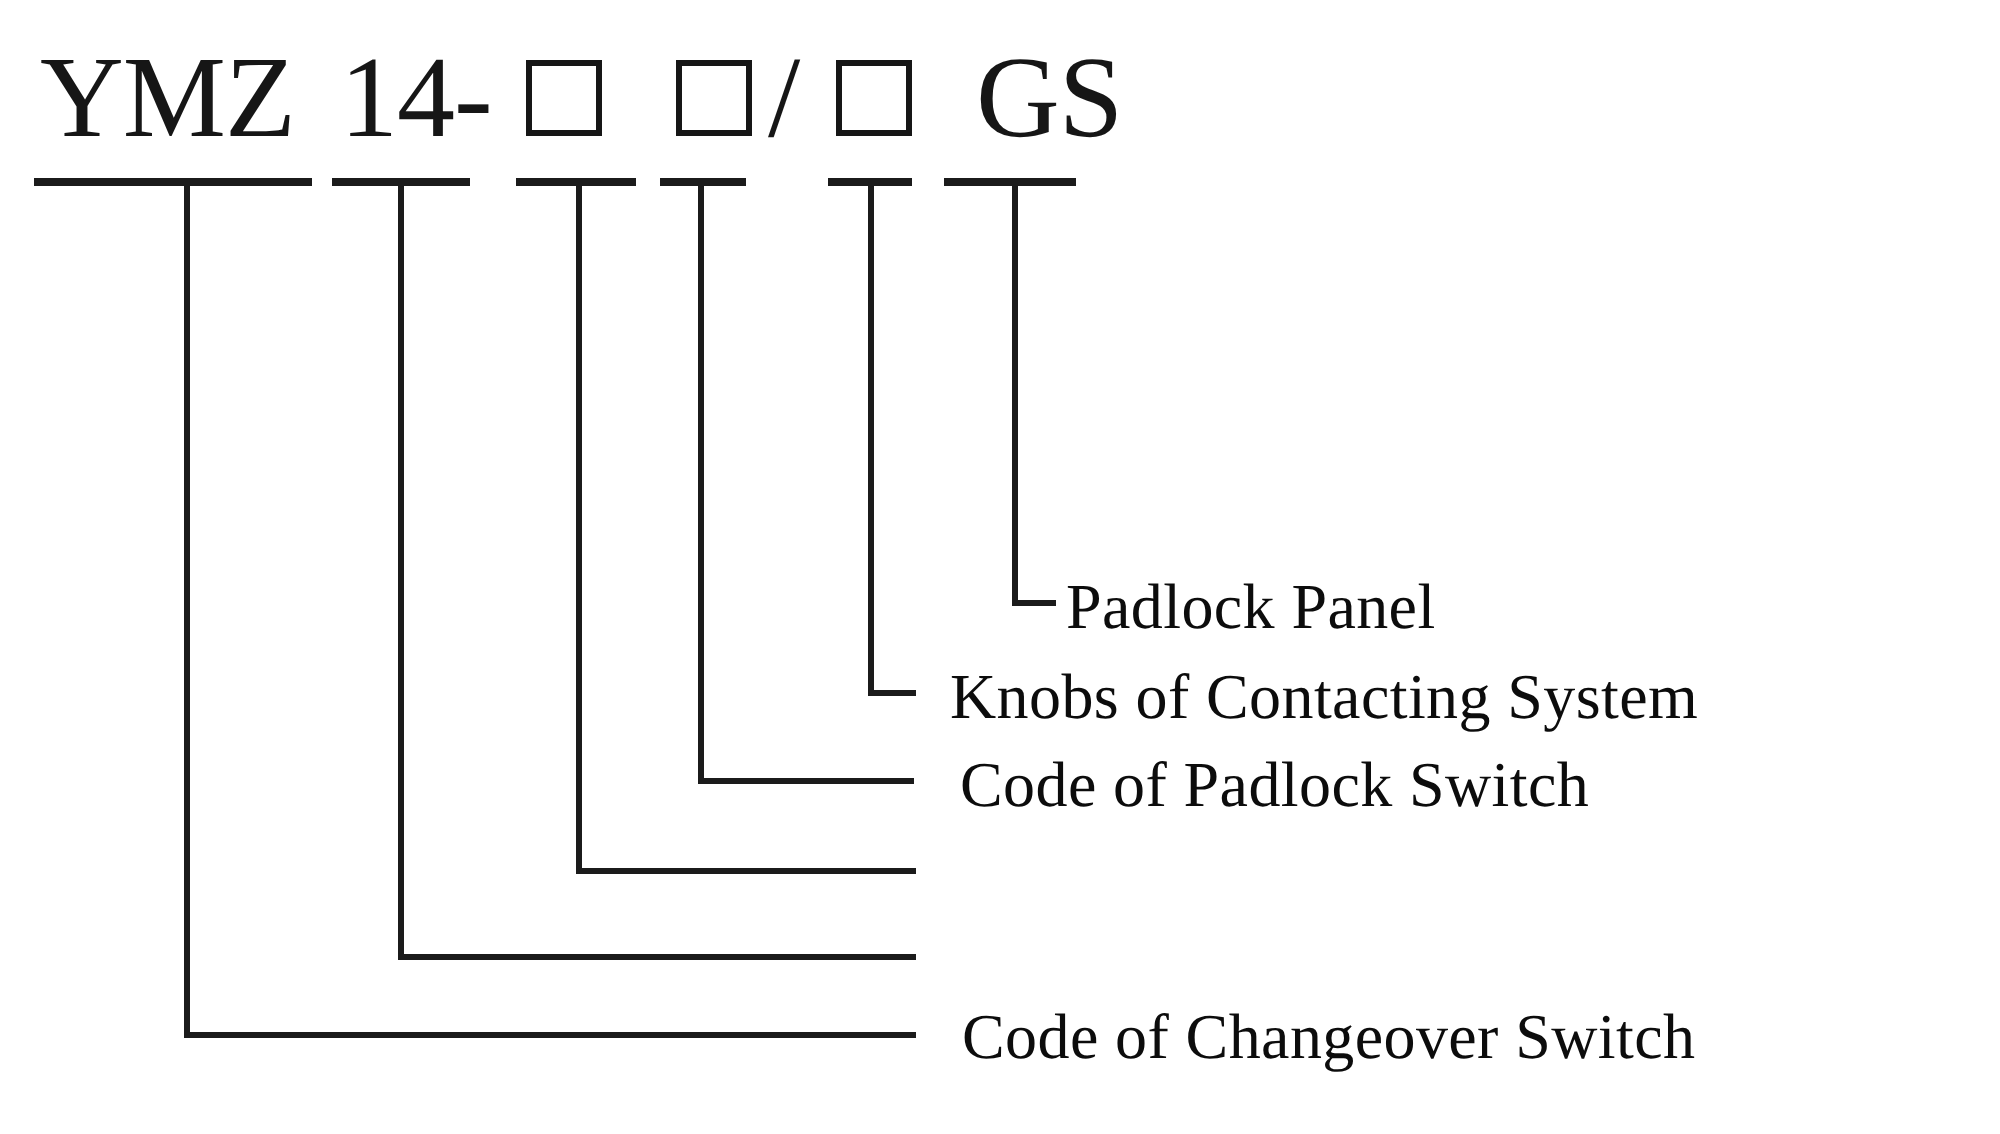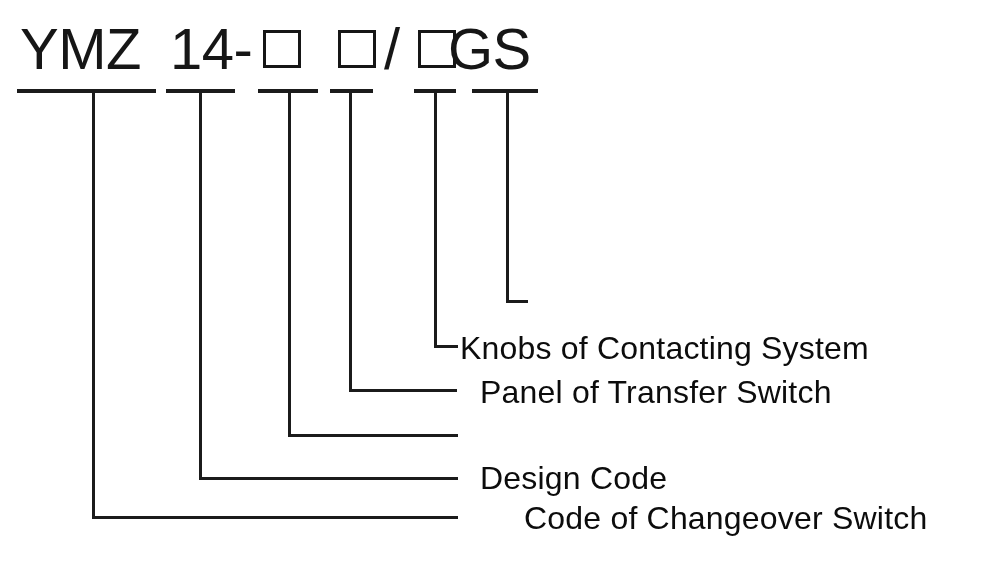--- a/index.html
+++ b/index.html
@@ -6,38 +6,38 @@
     margin: 0;
     padding: 0;
     background: #ffffff;
   }
   #canvas {
     position: relative;
     width: 1000px;
     height: 567px;
     background: #ffffff;
     overflow: hidden;
-    font-family: Liberation Sans, sans-serif;
+    font-family: Liberation Serif, serif;
   }
 
   
   .code-seg {
     position: absolute;
     top: 20px;
     font-size: 58px;
     line-height: 58px;
     font-weight: 500;
     letter-spacing: -0.5px;
     color: #161616;
     white-space: nowrap;
   }
   .seg-ymz   { left: 20px; }
   .seg-12    { left: 170px; }
   .seg-slash { left: 384px; font-weight: 400; }
-  .seg-gs    { left: 448px; }
+  .seg-gs    { left: 488px; }
 
   .placeholder-box {
     position: absolute;
     top: 30px;
     width: 32px;
     height: 32px;
     border: 3px solid #161616;
     background: transparent;
   }
   .box-1 { left: 263px; }
@@ -105,23 +105,23 @@
 
   <div class="vline" style="left:349px; height:301px;"></div>
   <div class="hline" style="left:349px; top:389px; width:108px;"></div>
 
   <div class="vline" style="left:434px; height:257px;"></div>
   <div class="hline" style="left:434px; top:345px; width:24px;"></div>
 
   <div class="vline" style="left:506px; height:212px;"></div>
   <div class="hline" style="left:506px; top:300px; width:22px;"></div>
 
+  <div class="callout-label" style="left:533px; top:284px;">Padlock Panel</div>
 
-  <div class="callout-label" style="left:460px; top:329px;">Knobs of Contacting System</div>
+  <div class="callout-label" style="left:475px; top:329px;">Knobs of Contacting System</div>
 
-  <div class="callout-label" style="left:480px; top:373px;">Panel of Transfer Switch</div>
+  <div class="callout-label" style="left:480px; top:373px;">Code of Padlock Switch</div>
 
 
-  <div class="callout-label" style="left:480px; top:459px;">Design Code</div>
 
-  <div class="callout-label" style="left:481px; top:499px;margin-left:43px;">Code of Changeover Switch</div>
+  <div class="callout-label" style="left:481px; top:499px;">Code of Changeover Switch</div>
 
 </div>
 
 </body></html>

